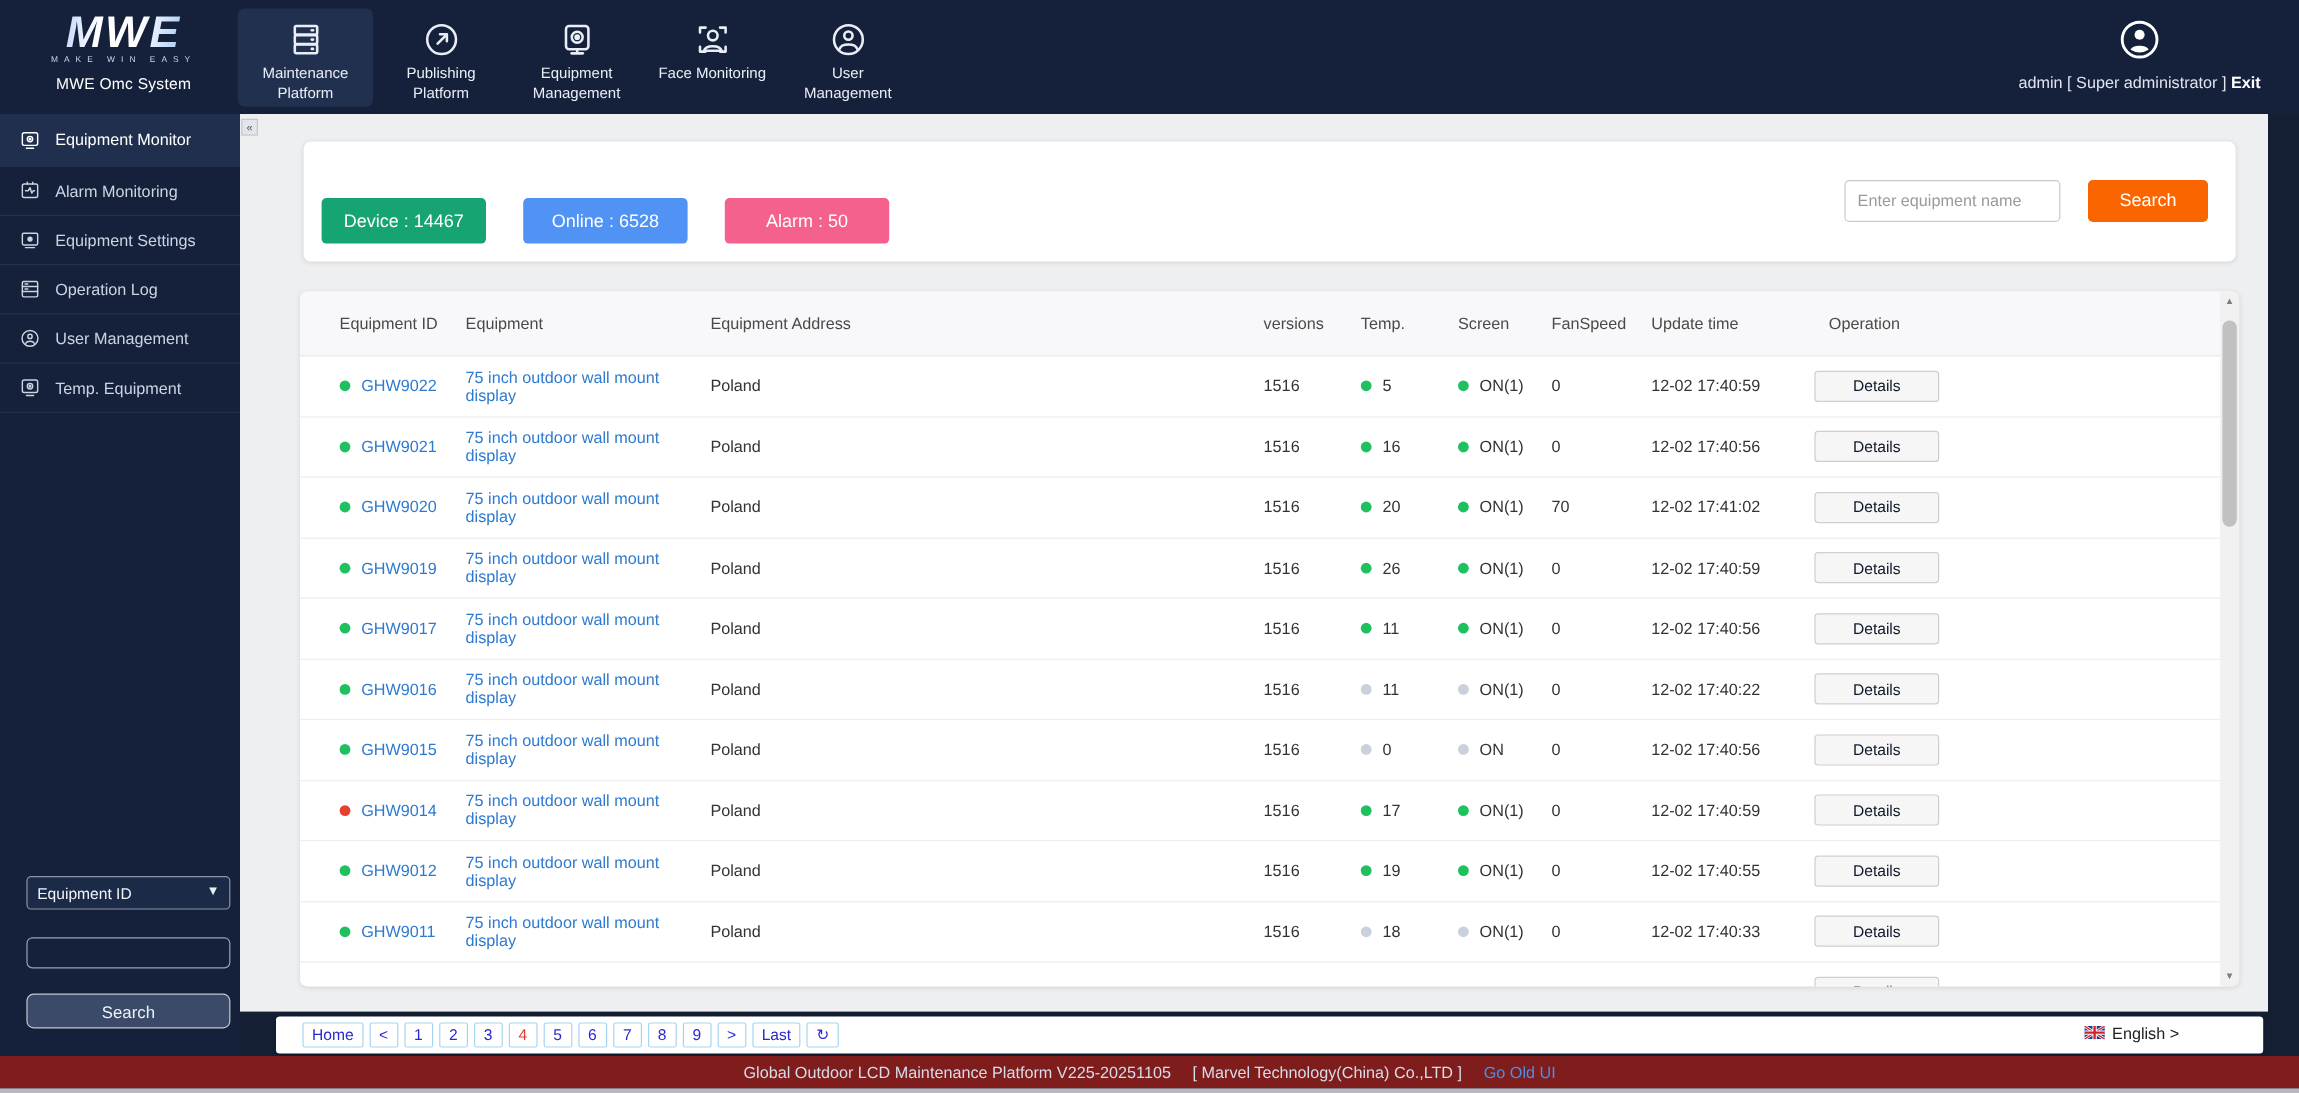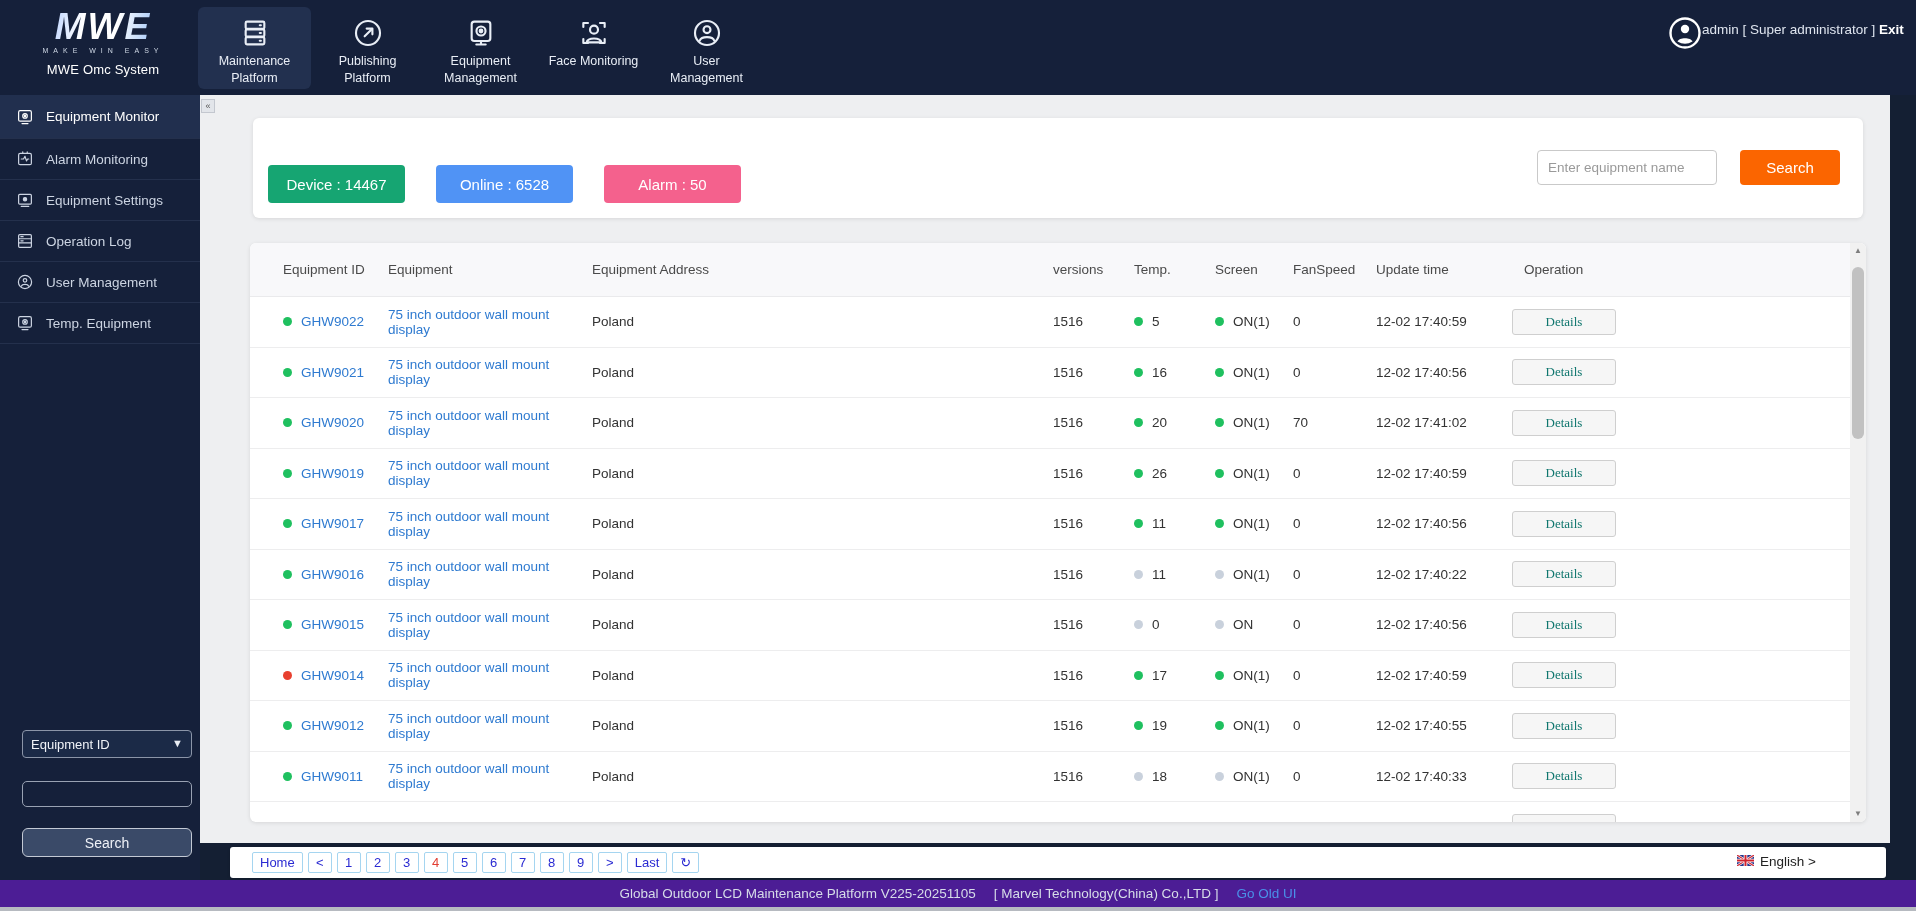--- a/index.html
+++ b/index.html
@@ -13,21 +13,21 @@
     background:linear-gradient(100deg,#9fc0ff 0%,#ffffff 35%,#ffffff 60%,#7fb1f5 100%);
     -webkit-background-clip:text;background-clip:text;-webkit-text-fill-color:transparent;line-height:1;}
   .logo-tagline{font-size:7px;letter-spacing:5px;color:#cfd8e6;margin-top:2px;}
   .logo-system{font-size:13px;color:#ffffff;margin-top:8px;letter-spacing:.2px;}
   .nav-tiles{position:absolute;left:198px;top:7px;display:flex;height:82px;}
   .nav-tile{width:113px;height:82px;border-radius:6px;display:flex;flex-direction:column;align-items:center;
     color:#e9eef6;cursor:pointer;}
   .nav-tile.active{background:#22304f;}
   .nav-tile .nico{margin-top:9px;height:34px;display:flex;align-items:center;}
   .nav-tile .nlabel{font-size:12.5px;line-height:1.35;text-align:center;margin-top:3px;width:100px;}
-  .user-block{position:absolute;right:18px;top:16px;width:230px;display:flex;flex-direction:row;color:#dfe5ef;}
+  .user-block{position:absolute;right:18px;top:16px;width:230px;display:flex;flex-direction:column;align-items:center;color:#dfe5ef;}
   .user-block .uname{font-size:13.5px;margin-top:6px;white-space:nowrap;}
   .user-block .uname b{color:#ffffff;}
 
   
   .sidebar{position:absolute;left:0;top:95px;width:200px;height:785px;background:#15203a;}
   .side-item{height:41px;display:flex;align-items:center;padding-left:16px;border-bottom:1px solid #24304c;
     color:#ccd4e2;font-size:13.5px;cursor:pointer;}
   .side-item.active{background:#212f4e;color:#fff;height:44px;}
   .side-item .sico{width:18px;height:18px;margin-right:12px;display:inline-flex;}
   .side-filter{position:absolute;left:22px;top:635px;width:170px;}
@@ -56,35 +56,35 @@
   
   .card-table{left:250px;top:243px;width:1616px;height:579px;overflow:hidden;}
   .tgrid{display:grid;grid-template-columns:105px 204px 461px 81px 81px 78px 83px 148px 1fr;align-items:center;padding-left:33px;}
   .thead{height:54px;background:#f8f8fa;border-bottom:1px solid #eaeaec;color:#4a4a4a;font-size:13.5px;}
   .trow{height:50.5px;border-bottom:1px solid #ededee;font-size:13.5px;color:#333;}
   .cell-id{display:flex;align-items:center;gap:9px;text-align:right;}
   .dot{width:9px;height:9px;border-radius:50%;display:inline-block;flex:none;}
   .cell-st{display:flex;align-items:center;gap:9px;}
   a.tlink{color:#2e7ad0;text-decoration:none;cursor:pointer;}
   .details-btn{width:104px;height:26px;margin-left:-12px;background:#f6f6f6;border:1px solid #cfcfcf;border-radius:3px;
-    font-size:13px;color:#0f766e;cursor:pointer;font-family:Liberation Serif, serif;}
+    font-size:13px;color:#0f172a;cursor:pointer;font-family:Liberation Sans, sans-serif;}
   .scrollbar{position:absolute;right:0;top:0;width:16px;height:579px;background:#f1f1f1;}
   .scrollbar .arr{position:absolute;left:0;width:16px;height:16px;color:#7d7d7d;font-size:8px;text-align:center;line-height:16px;cursor:pointer;}
   .scrollbar .thumb{position:absolute;left:2px;top:24px;width:12px;height:172px;background:#c1c1c1;border-radius:6px;cursor:pointer;}
 
   
   .pagebar{position:absolute;left:230px;top:847px;width:1656px;height:31px;background:#fff;border-radius:3px;
     box-shadow:0 1px 3px rgba(0,0,0,.2);display:flex;align-items:center;padding-left:22px;gap:5px;}
   .pg-btn{min-width:24px;padding:2px 7px;background:#fff;border:1px solid #a5d5f0;border-radius:2px;color:#2a2ad2;
     font-size:13px;cursor:pointer;font-family:"Liberation Sans",sans-serif;}
   .pg-btn.current{color:#e23c30;}
   .lang{position:absolute;right:70px;top:7px;display:flex;align-items:center;gap:6px;font-size:13.5px;color:#222;cursor:pointer;justify-content:center;}
 
   
-  .footer{position:absolute;left:0;top:880px;width:1916px;height:27px;background:#4c1d95;display:flex;align-items:center;
+  .footer{position:absolute;left:0;top:880px;width:1916px;height:27px;background:#7f1d1d;display:flex;align-items:center;
     justify-content:center;color:#d6dce8;font-size:13.5px;gap:18px;}
   .footer a{color:#4a90e8;text-decoration:none;cursor:pointer;}
   .bottom-strip{position:absolute;left:0;top:907px;width:1916px;height:4px;background:#b6bac0;}
 </style>
 </head>
 <body>
 
 <div class="header">
   <div class="logo-block">
     <div class="logo-brand">MWE</div>

